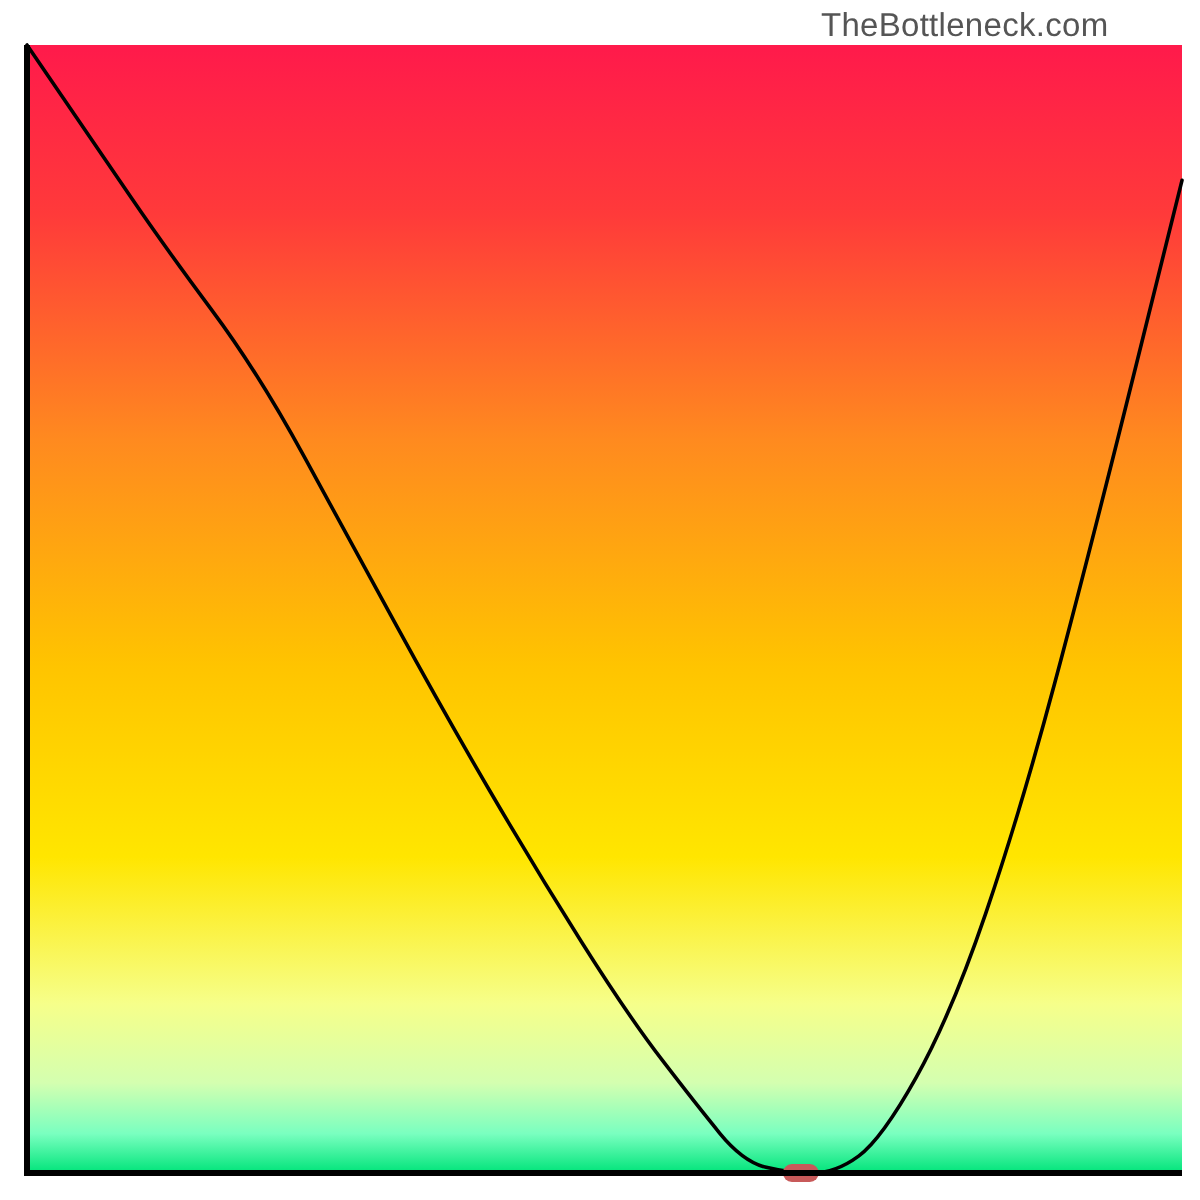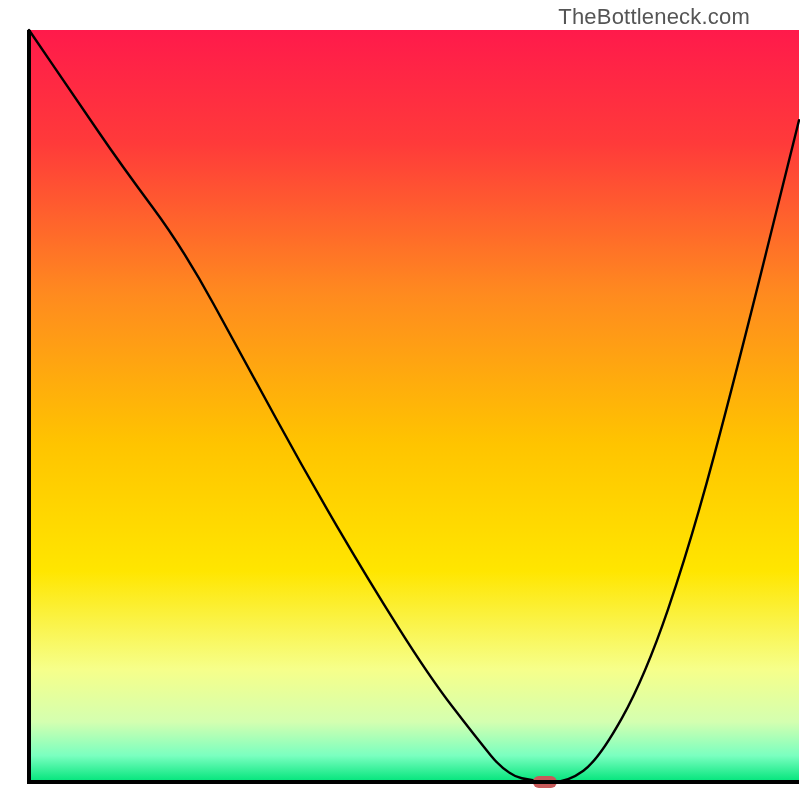--- a/index.html
+++ b/index.html
@@ -7,21 +7,20 @@
     padding: 0;
     width: 800px;
     height: 800px;
     background: #ffffff;
     font-family: Arial, Helvetica, sans-serif;
   }
   .container {
     position: relative;
     width: 749px;
     height: 800px;
-    padding-left: 11px;
   }
   .watermark {
     position: absolute;
     top: 4px;
     right: 10px;
     color: #555555;
     font-size: 22px;
     font-weight: 500;
     letter-spacing: 0.2px;
   }

